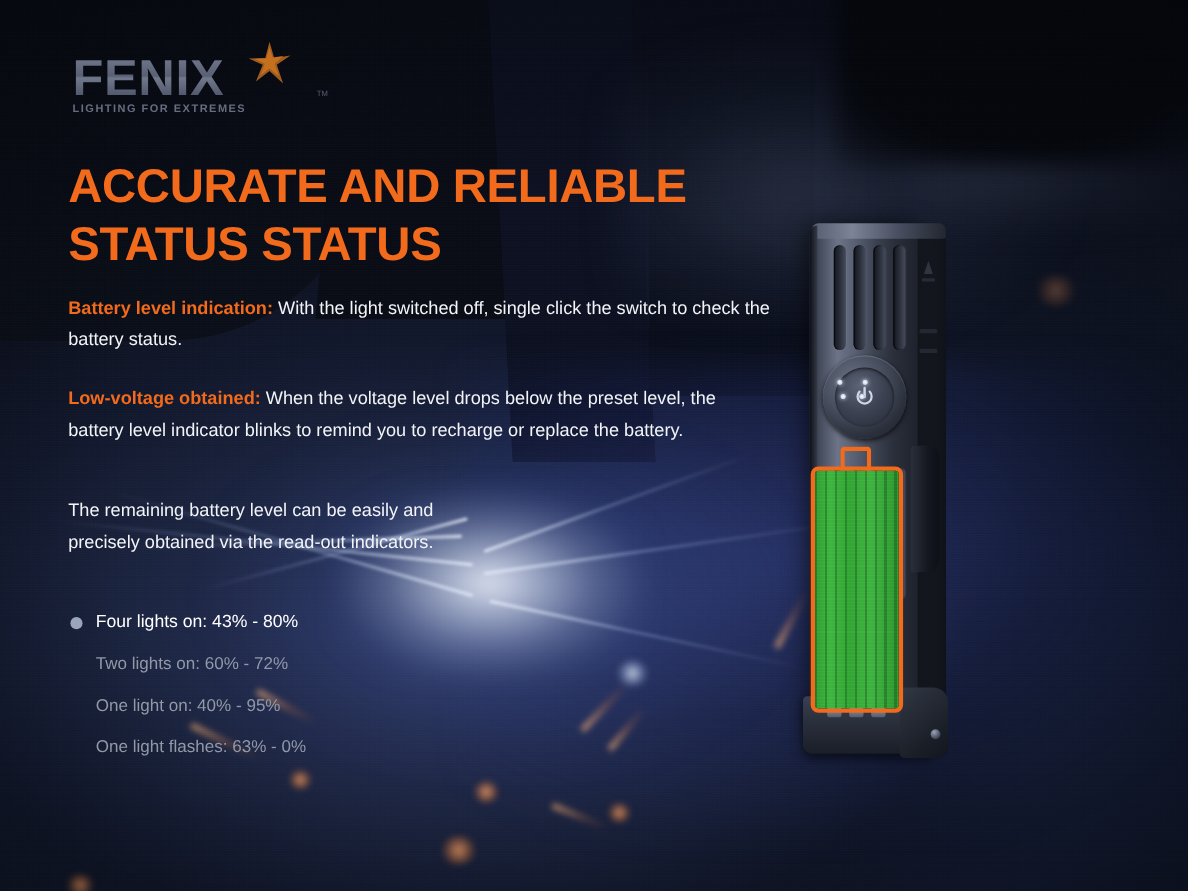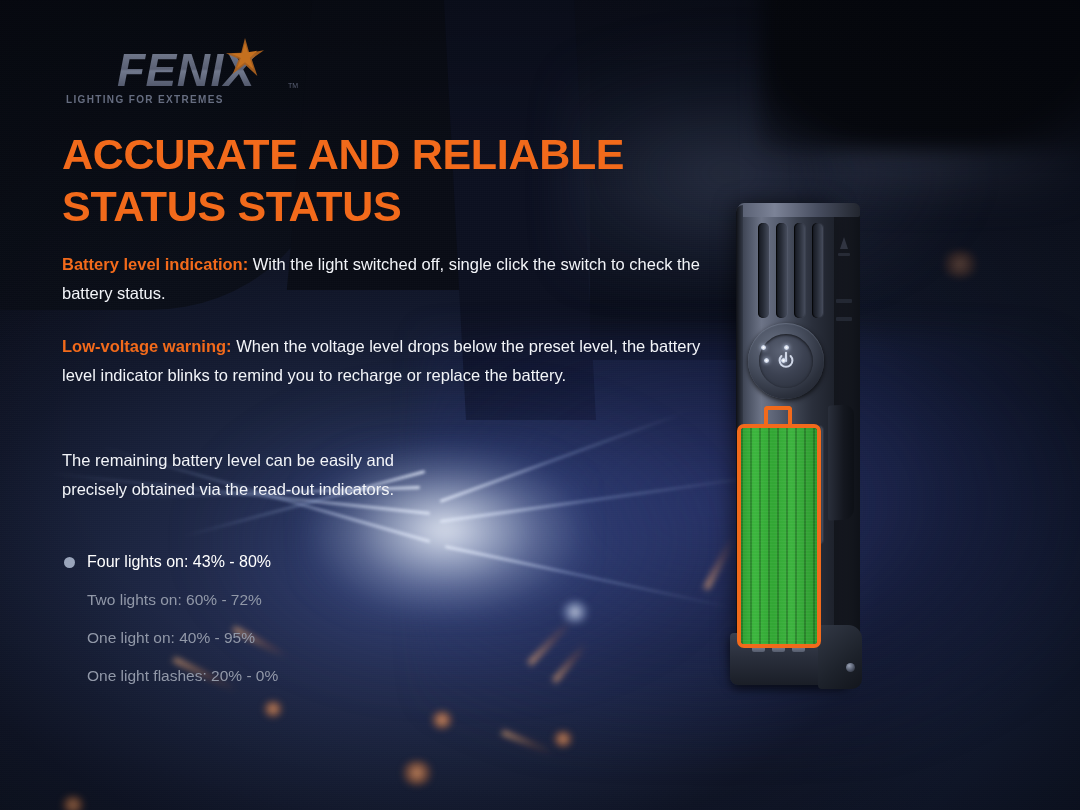--- a/index.html
+++ b/index.html
@@ -59,33 +59,31 @@
       background:radial-gradient(ellipse 95% 80% at 45% 55%, rgba(0,0,0,0) 40%, rgba(3,5,10,.55) 88%, rgba(2,3,8,.85) 100%); }
   .grainrow{ position:absolute; inset:0; pointer-events:none; opacity:.30;
       background-image:repeating-linear-gradient(0deg, rgba(255,255,255,.035) 0px, rgba(255,255,255,.035) 1px, rgba(0,0,0,0) 1px, rgba(0,0,0,0) 2px),
                        repeating-linear-gradient(90deg, rgba(255,255,255,.025) 0px, rgba(255,255,255,.025) 1px, rgba(0,0,0,0) 1px, rgba(0,0,0,0) 2px); }
 
   
   #logo{ position:absolute; left:66px; top:44px; width:240px; height:68px; }
   .logo-word{
     font-size:46px; font-weight:bold; letter-spacing:.5px;
     font-family:"Liberation Sans", sans-serif;
-    font-style:italic;
     color:#5c6478;
     background:linear-gradient(180deg,#7b8396 0%,#5a6074 48%,#70788c 52%,#41465a 100%);
     -webkit-background-clip:text; background-clip:text; -webkit-text-fill-color:transparent;
     line-height:52px;
-    text-align:center;
   }
   .logo-tag{ font-size:10px; letter-spacing:1.35px; color:#666d80; margin-top:-2px;font-weight:bold; }
   .logo-tm{ position:absolute; right:8px; top:38px; font-size:7px; color:#5a6074;}
   .logo-star{ position:absolute; left:160px; top:-6px; width:38px; height:38px; }
 
   
-  #content{ position:absolute; left:62px; top:128px; width:640px; }
+  #content{ position:absolute; left:62px; top:144px; width:640px; }
   h1.headline{
     color:#f26a1b; font-size:43px; line-height:52px; font-weight:bold;
     letter-spacing:-.3px; margin-bottom:18px;
   }
   .para{ color:#f2f4f8; font-size:16.5px; line-height:29px; margin-bottom:18px; }
   .para .lead{ color:#f26a1b; font-weight:bold; }
 
   ul.levels{ list-style:none; margin-top:44px; }
   ul.levels li{ font-size:15.5px; line-height:28.5px; color:#9198a8; position:relative; padding-left:25px;
                 margin-bottom:9.5px; }
@@ -213,38 +211,38 @@
   <h1 class="headline">
     <span>ACCURATE AND RELIABLE</span><br>
     <span>STATUS STATUS</span>
   </h1>
 
   <p class="para">
     <span class="lead">Battery level indication:</span><span> With the light switched off, single click the switch to check the battery status.</span>
   </p>
 
   <p class="para" style="margin-top:24px;">
-    <span class="lead">Low-voltage warning:</span><span> When the voltage level drops below the preset level, the battery level indicator blinks to remind you to recharge or replace the battery.</span>
+    <span class="lead">Low-voltage obtained:</span><span> When the voltage level drops below the preset level, the battery level indicator blinks to remind you to recharge or replace the battery.</span>
   </p>
 
-  <p class="para" style="margin-top:56px; width:360px;">The remaining battery level can be easily and precisely obtained via the read-out indicators.</p>
+  <p class="para" style="margin-top:44px; width:360px;">The remaining battery level can be easily and precisely obtained via the read-out indicators.</p>
 
   <ul class="levels">
     <li class="active">
       <span class="dot"></span>
       <span>Four lights on: 43% - 80%</span>
     </li>
     <li>
       <span>Two lights on: 60% - 72%</span>
     </li>
     <li>
       <span>One light on: 40% - 95%</span>
     </li>
     <li>
-      <span>One light flashes: 20% - 0%</span>
+      <span>One light flashes: 63% - 0%</span>
     </li>
   </ul>
 </div>
 
 <div id="torch">
   <div class="t-side"></div>
   <div class="t-body"></div>
   <div class="t-top"></div>
   <div class="t-edge"></div>
 

